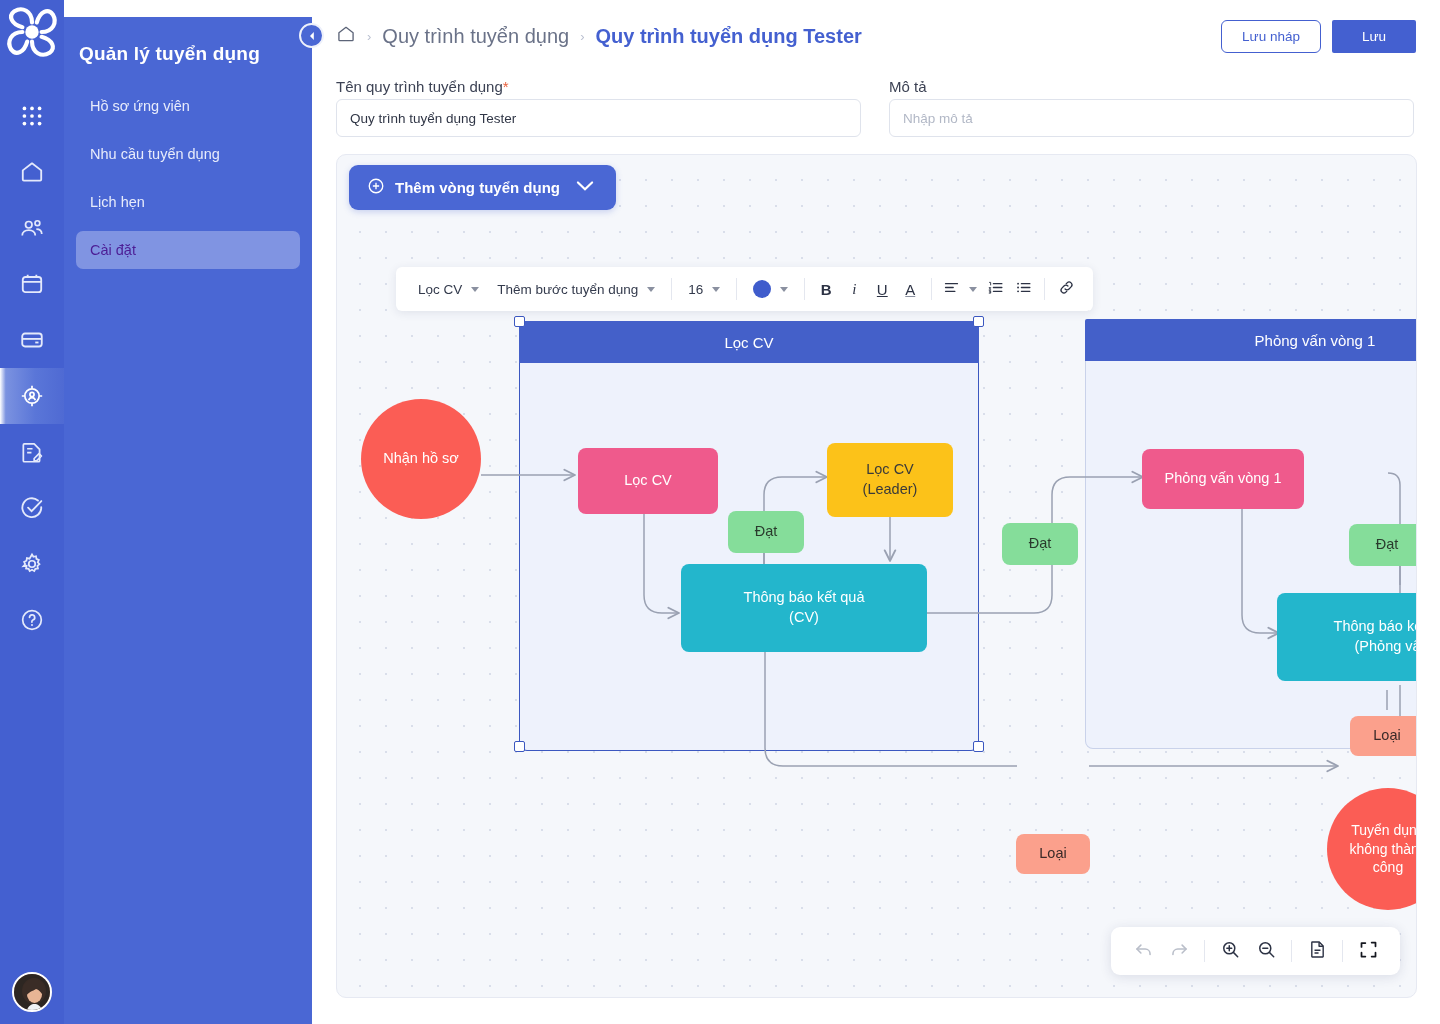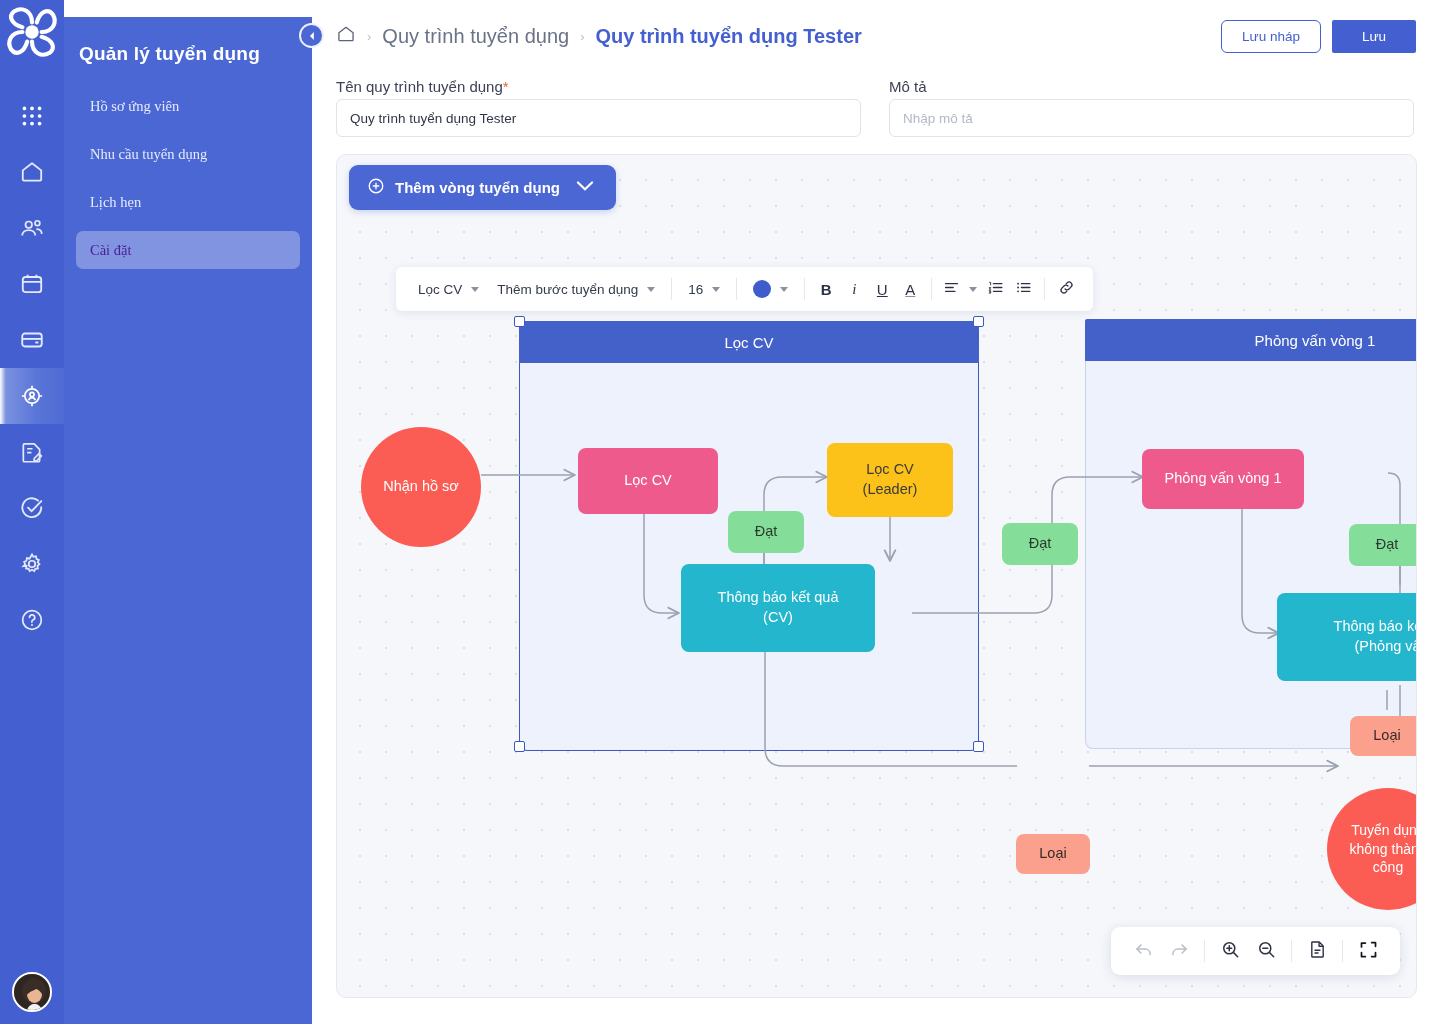--- a/index.html
+++ b/index.html
@@ -36,21 +36,21 @@
     position:absolute; left:64px; top:17px; width:248px; height:1024px;
     background:#4a67d4;
   }
   .brand {
     color:#fff; font-size:19px; font-weight:bold; letter-spacing:.2px;
     padding:26px 0 0 15px;
   }
   .navlist { margin-top:22px; padding:0 12px; }
   .navitem {
     height:38px; display:flex; align-items:center; padding:0 14px; margin-bottom:10px;
-    border-radius:7px; color:#e8ecfb; font-size:14.5px; cursor:pointer;font-family:Liberation Serif, serif;
+    border-radius:7px; color:#e8ecfb; font-size:14.5px; cursor:pointer;
   }
   .navitem.active { background:#8094e2; color:#4c1d95; }
 
   .collapse-btn {
     position:absolute; left:299px; top:23px; width:25px; height:25px; border-radius:50%;
     background:#4a67d4; border:2px solid #eef1fb; display:flex; align-items:center;
     justify-content:center; z-index:5; cursor:pointer;
   }
   .collapse-btn svg { width:10px; height:10px; }
 
@@ -370,38 +370,38 @@
       <div class="handle" style="left:177px; top:161px;"></div>
       <div class="handle" style="left:636px; top:161px;"></div>
       <div class="handle" style="left:177px; top:586px;"></div>
       <div class="handle" style="left:636px; top:586px;"></div>
 
       <div class="lane" style="left:748px; top:164px; width:460px; height:430px;">
         <div class="lane-head" style="border-radius:2px 8px 0 0;">Phỏng vấn vòng 1</div>
         <div class="lane-body" style="height:388px;"></div>
       </div>
 
-      <div class="node n-circle" style="left:24px; top:272px; width:120px; height:120px;">
+      <div class="node n-circle" style="left:24px; top:244px; width:120px; height:120px;">
         <span>Nhận hồ sơ</span>
       </div>
 
       <div class="node n-pink" style="left:241px; top:293px; width:140px; height:66px;">
         <span>Lọc CV</span>
       </div>
 
       <div class="node n-green" style="left:391px; top:356px; width:76px; height:42px;">
         <span>Đạt</span>
       </div>
 
       <div class="node n-yellow" style="left:490px; top:288px; width:126px; height:74px;">
         <span style="white-space:pre-line;">Lọc CV
 (Leader)</span>
       </div>
 
-      <div class="node n-teal" style="left:344px; top:409px; width:194px; height:88px;">
+      <div class="node n-teal" style="left:344px; top:409px; width:246px; height:88px;">
         <span style="white-space:pre-line;">Thông báo kết quả
 (CV)</span>
       </div>
 
       <div class="node n-green" style="left:665px; top:368px; width:76px; height:42px;">
         <span>Đạt</span>
       </div>
 
       <div class="node n-pink" style="left:805px; top:294px; width:162px; height:60px;">
         <span>Phỏng vấn vòng 1</span>

